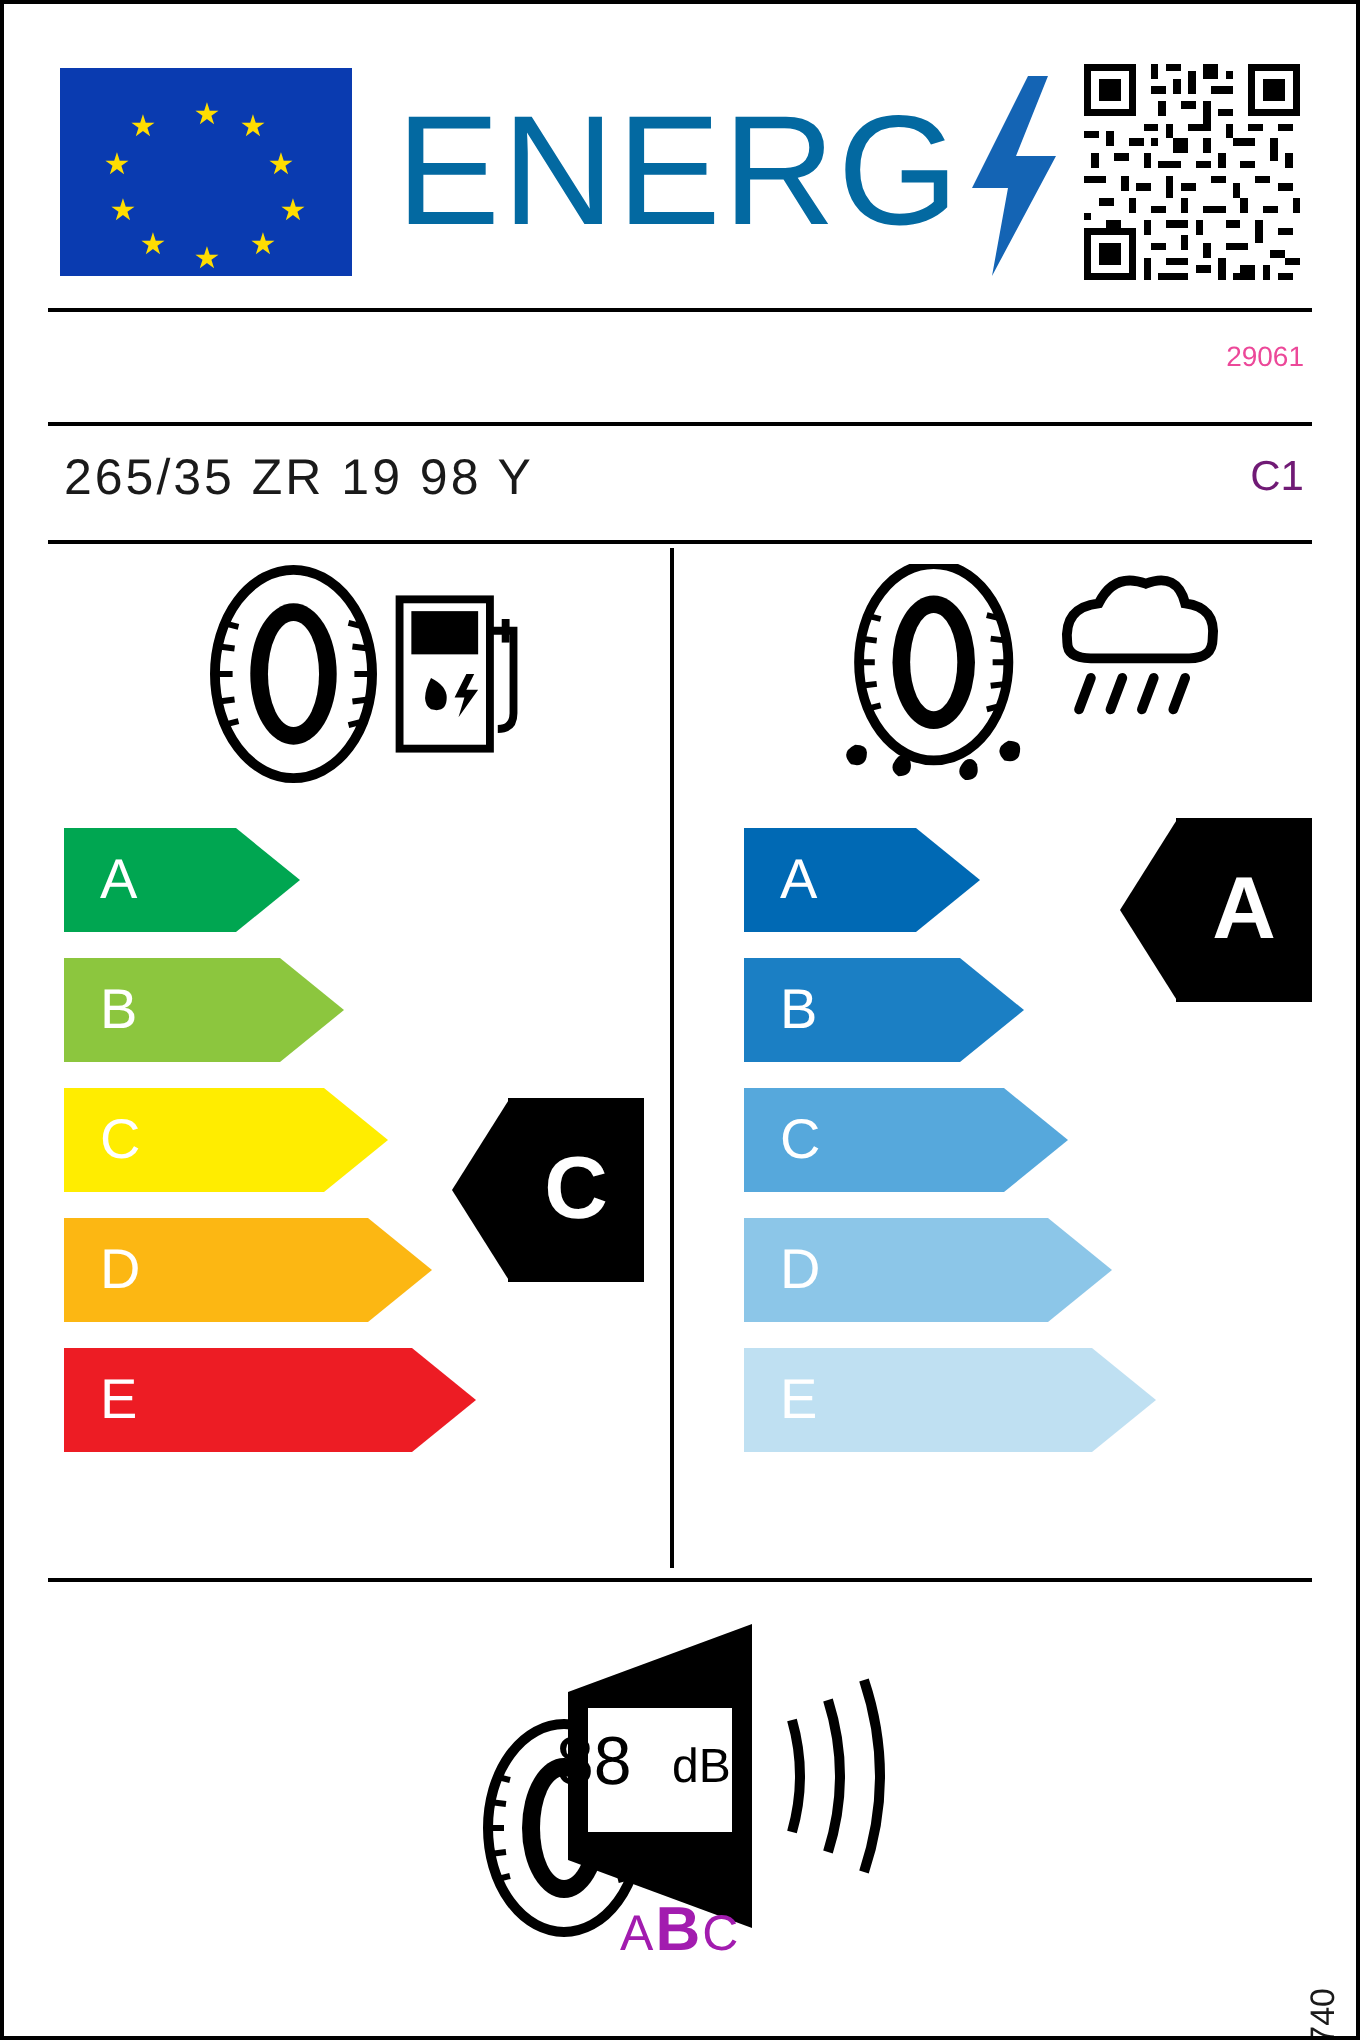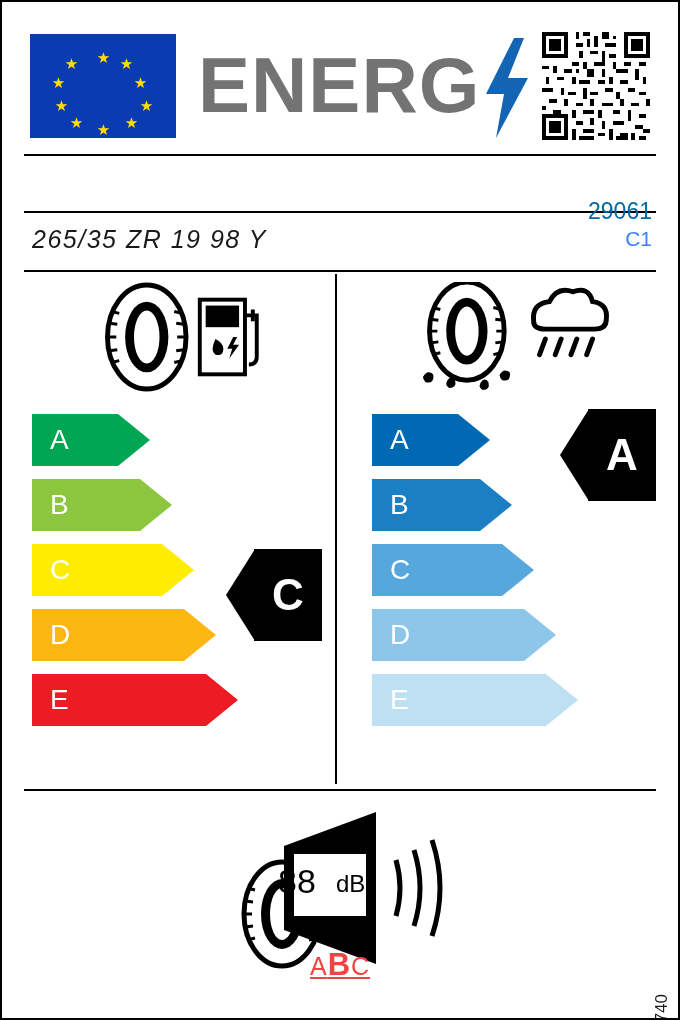--- a/index.html
+++ b/index.html
@@ -40,23 +40,23 @@
     color: #ffdd00;
     font-size: 15px;
     line-height: 15px;
     width: 15px;
     text-align: center;
   }
   .energ-text {
     position: absolute;
     left: 196px; top: 38px;
     font-size: 78px;
-    font-weight: bold;
+    font-weight: normal;
     letter-spacing: 1px;
-    color: #737373;
+    color: #0369a1;
     font-family: "Liberation Sans", sans-serif;
   }
   .bolt {
     position: absolute;
     left: 482px; top: 36px;
     width: 46px; height: 100px;
   }
   .qr {
     position: absolute;
     right: 28px; top: 30px;
@@ -86,44 +86,42 @@
   .brand-name {
     position: absolute;
     left: 8px; top: 13px;
     font-size: 21px;
     letter-spacing: 0.5px;
     color: #1a1a1a;
   }
   .brand-code {
     position: absolute;
     right: 4px; top: 13px;
-    font-size: 23px;
-    color: #0369a1;
-    margin-top: 28px;
+    font-size: 14px;
+    color: #ec4899;
   }
 
   
   .size-row {
     position: absolute;
     left: 22px; top: 212px;
     width: 632px; height: 55px;
   }
   .size-text {
     position: absolute;
     left: 8px; top: 11px;
     font-size: 25px;
     letter-spacing: 1.5px;
     color: #1a1a1a;
-    font-style: italic;
   }
   .size-class {
     position: absolute;
     right: 4px; top: 13px;
     font-size: 21px;
-    color: #3b82f6;
+    color: #701a75;
   }
 
   
   .col-left {
     position: absolute;
     left: 22px; top: 272px;
     width: 308px; height: 512px;
   }
   .col-right {
     position: absolute;
@@ -220,23 +218,22 @@
   .db-unit {
     position: absolute;
     left: 334px; top: 868px;
     font-size: 24px;
     color: #000;
   }
   .noise-classes {
     position: absolute;
     left: 308px; top: 945px;
     font-size: 25px;
-    color: #ef4444;
+    color: #a21caf;
     letter-spacing: 1px;
-    text-decoration: underline;
   }
   .noise-classes b {
     font-size: 31px;
     font-weight: bold;
   }
 
   .side-date {
     position: absolute;
     right: 6px;
     bottom: 24px;

